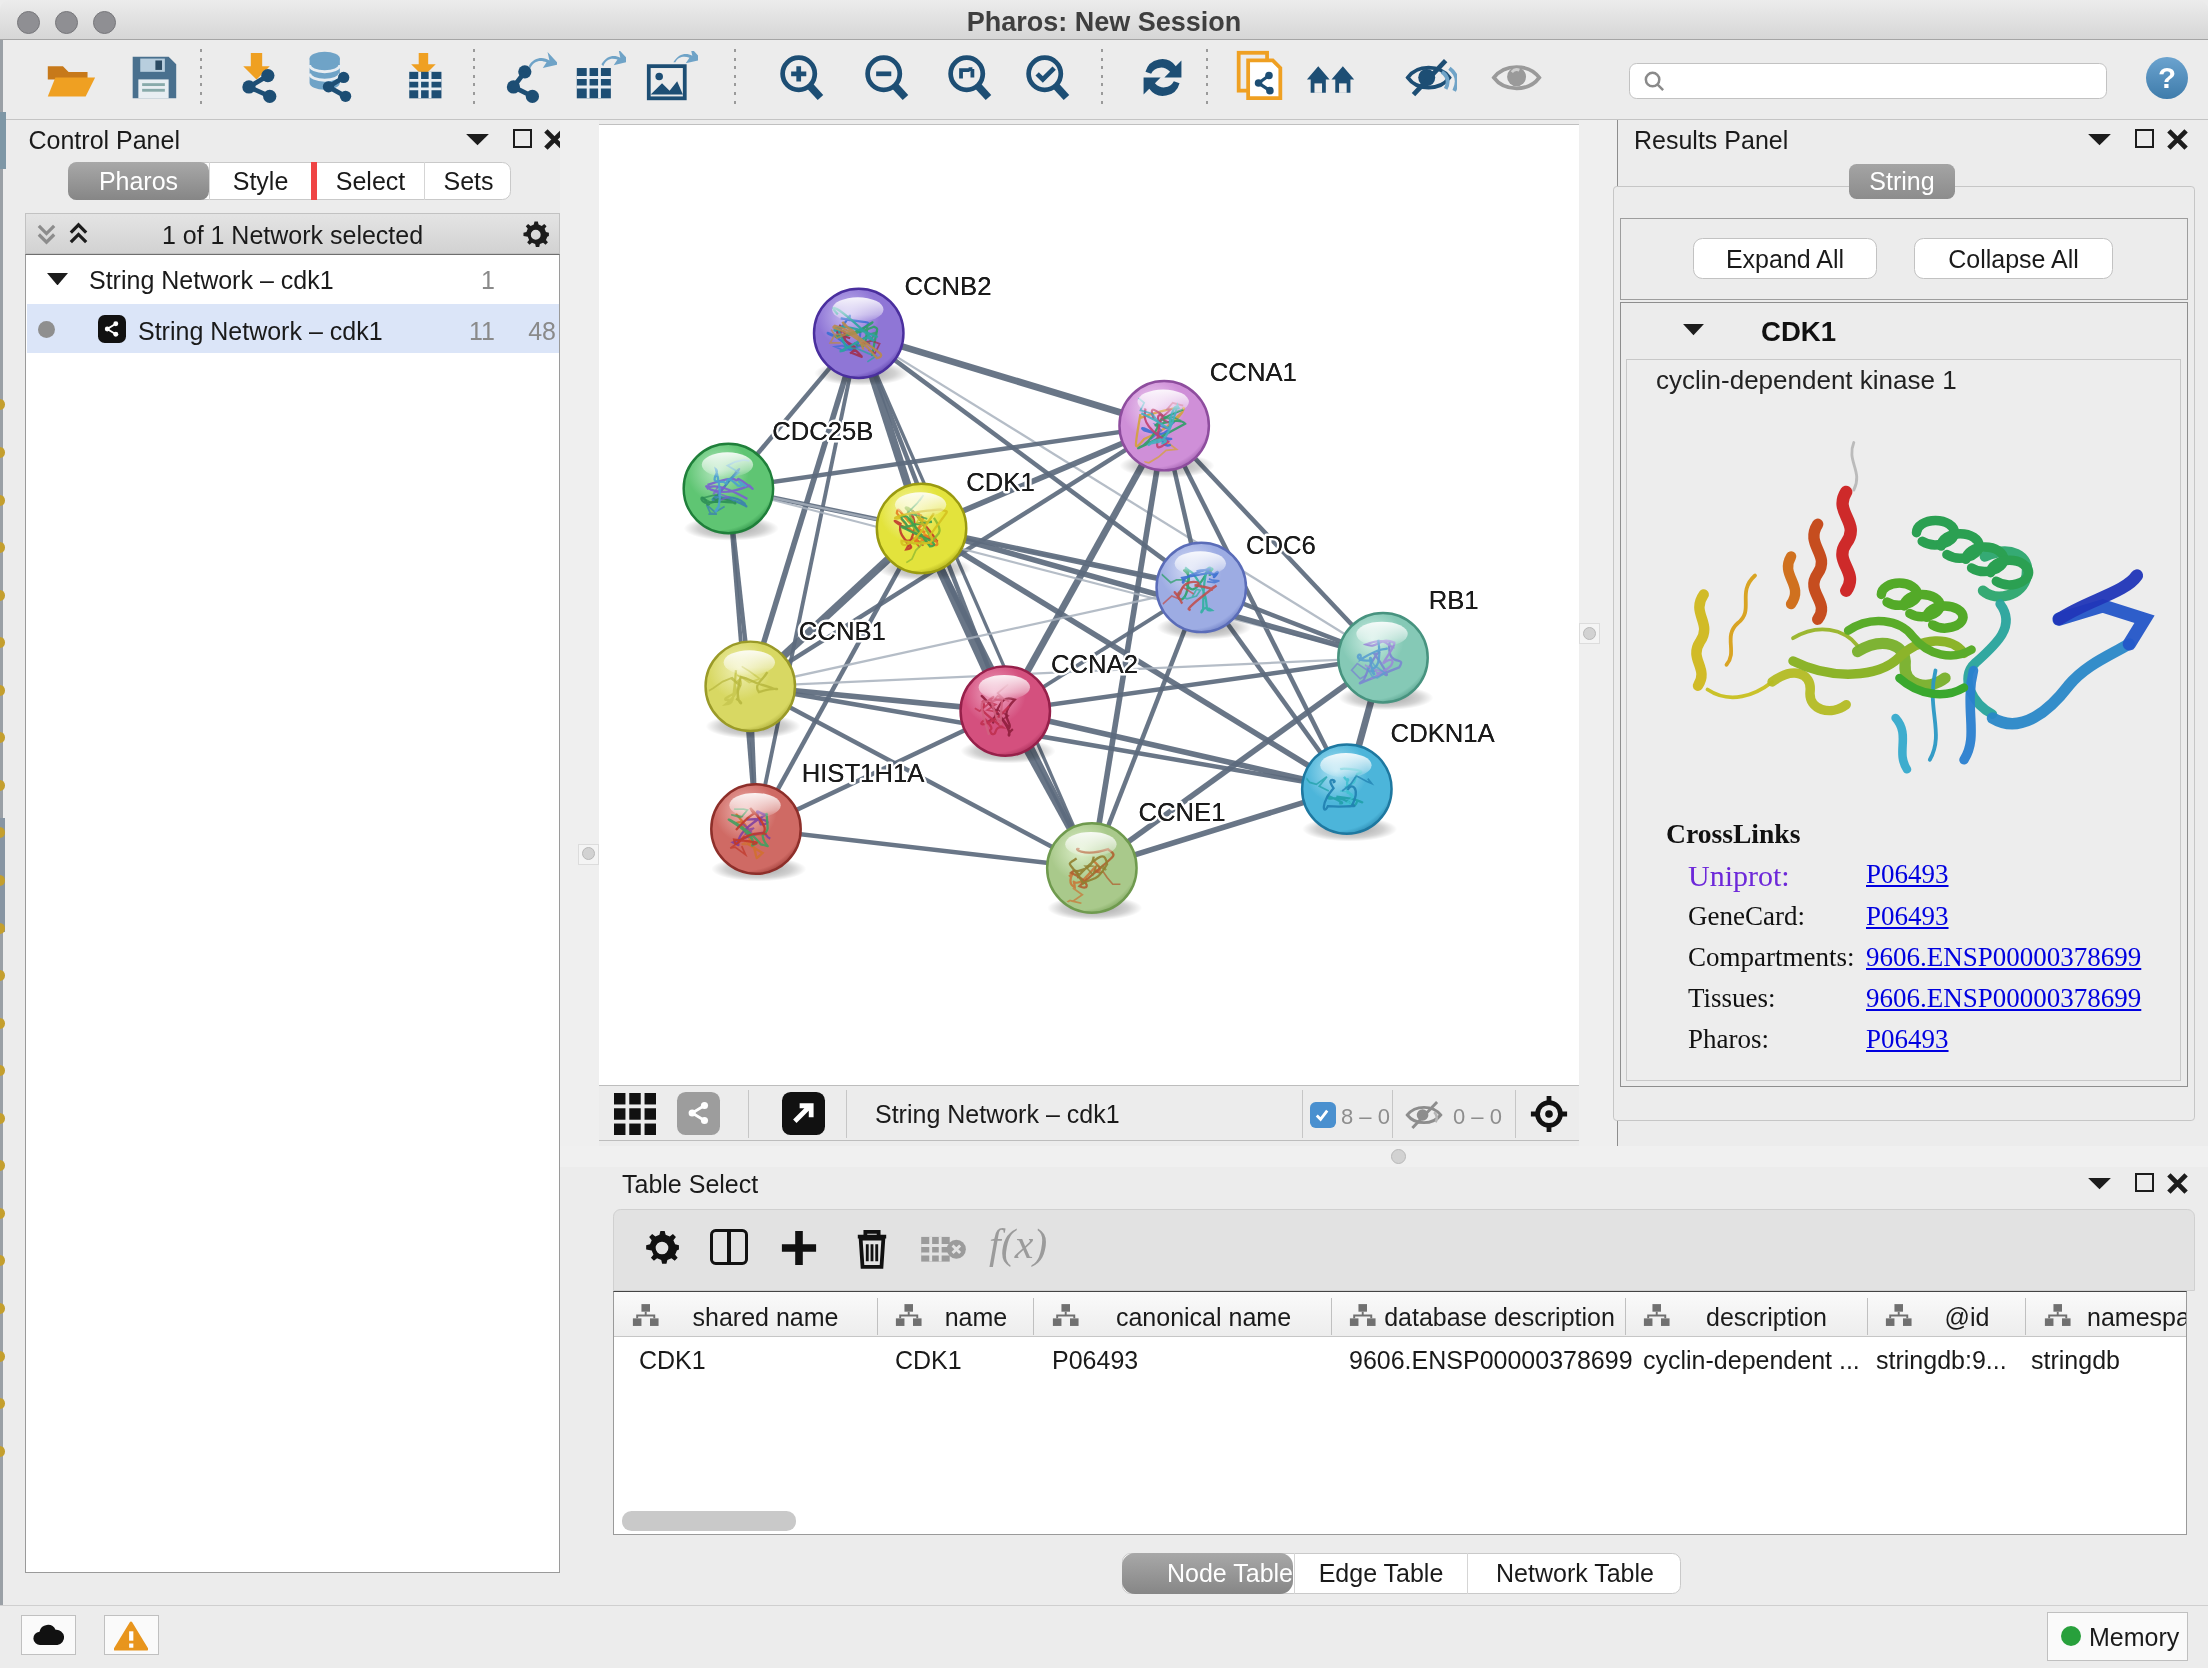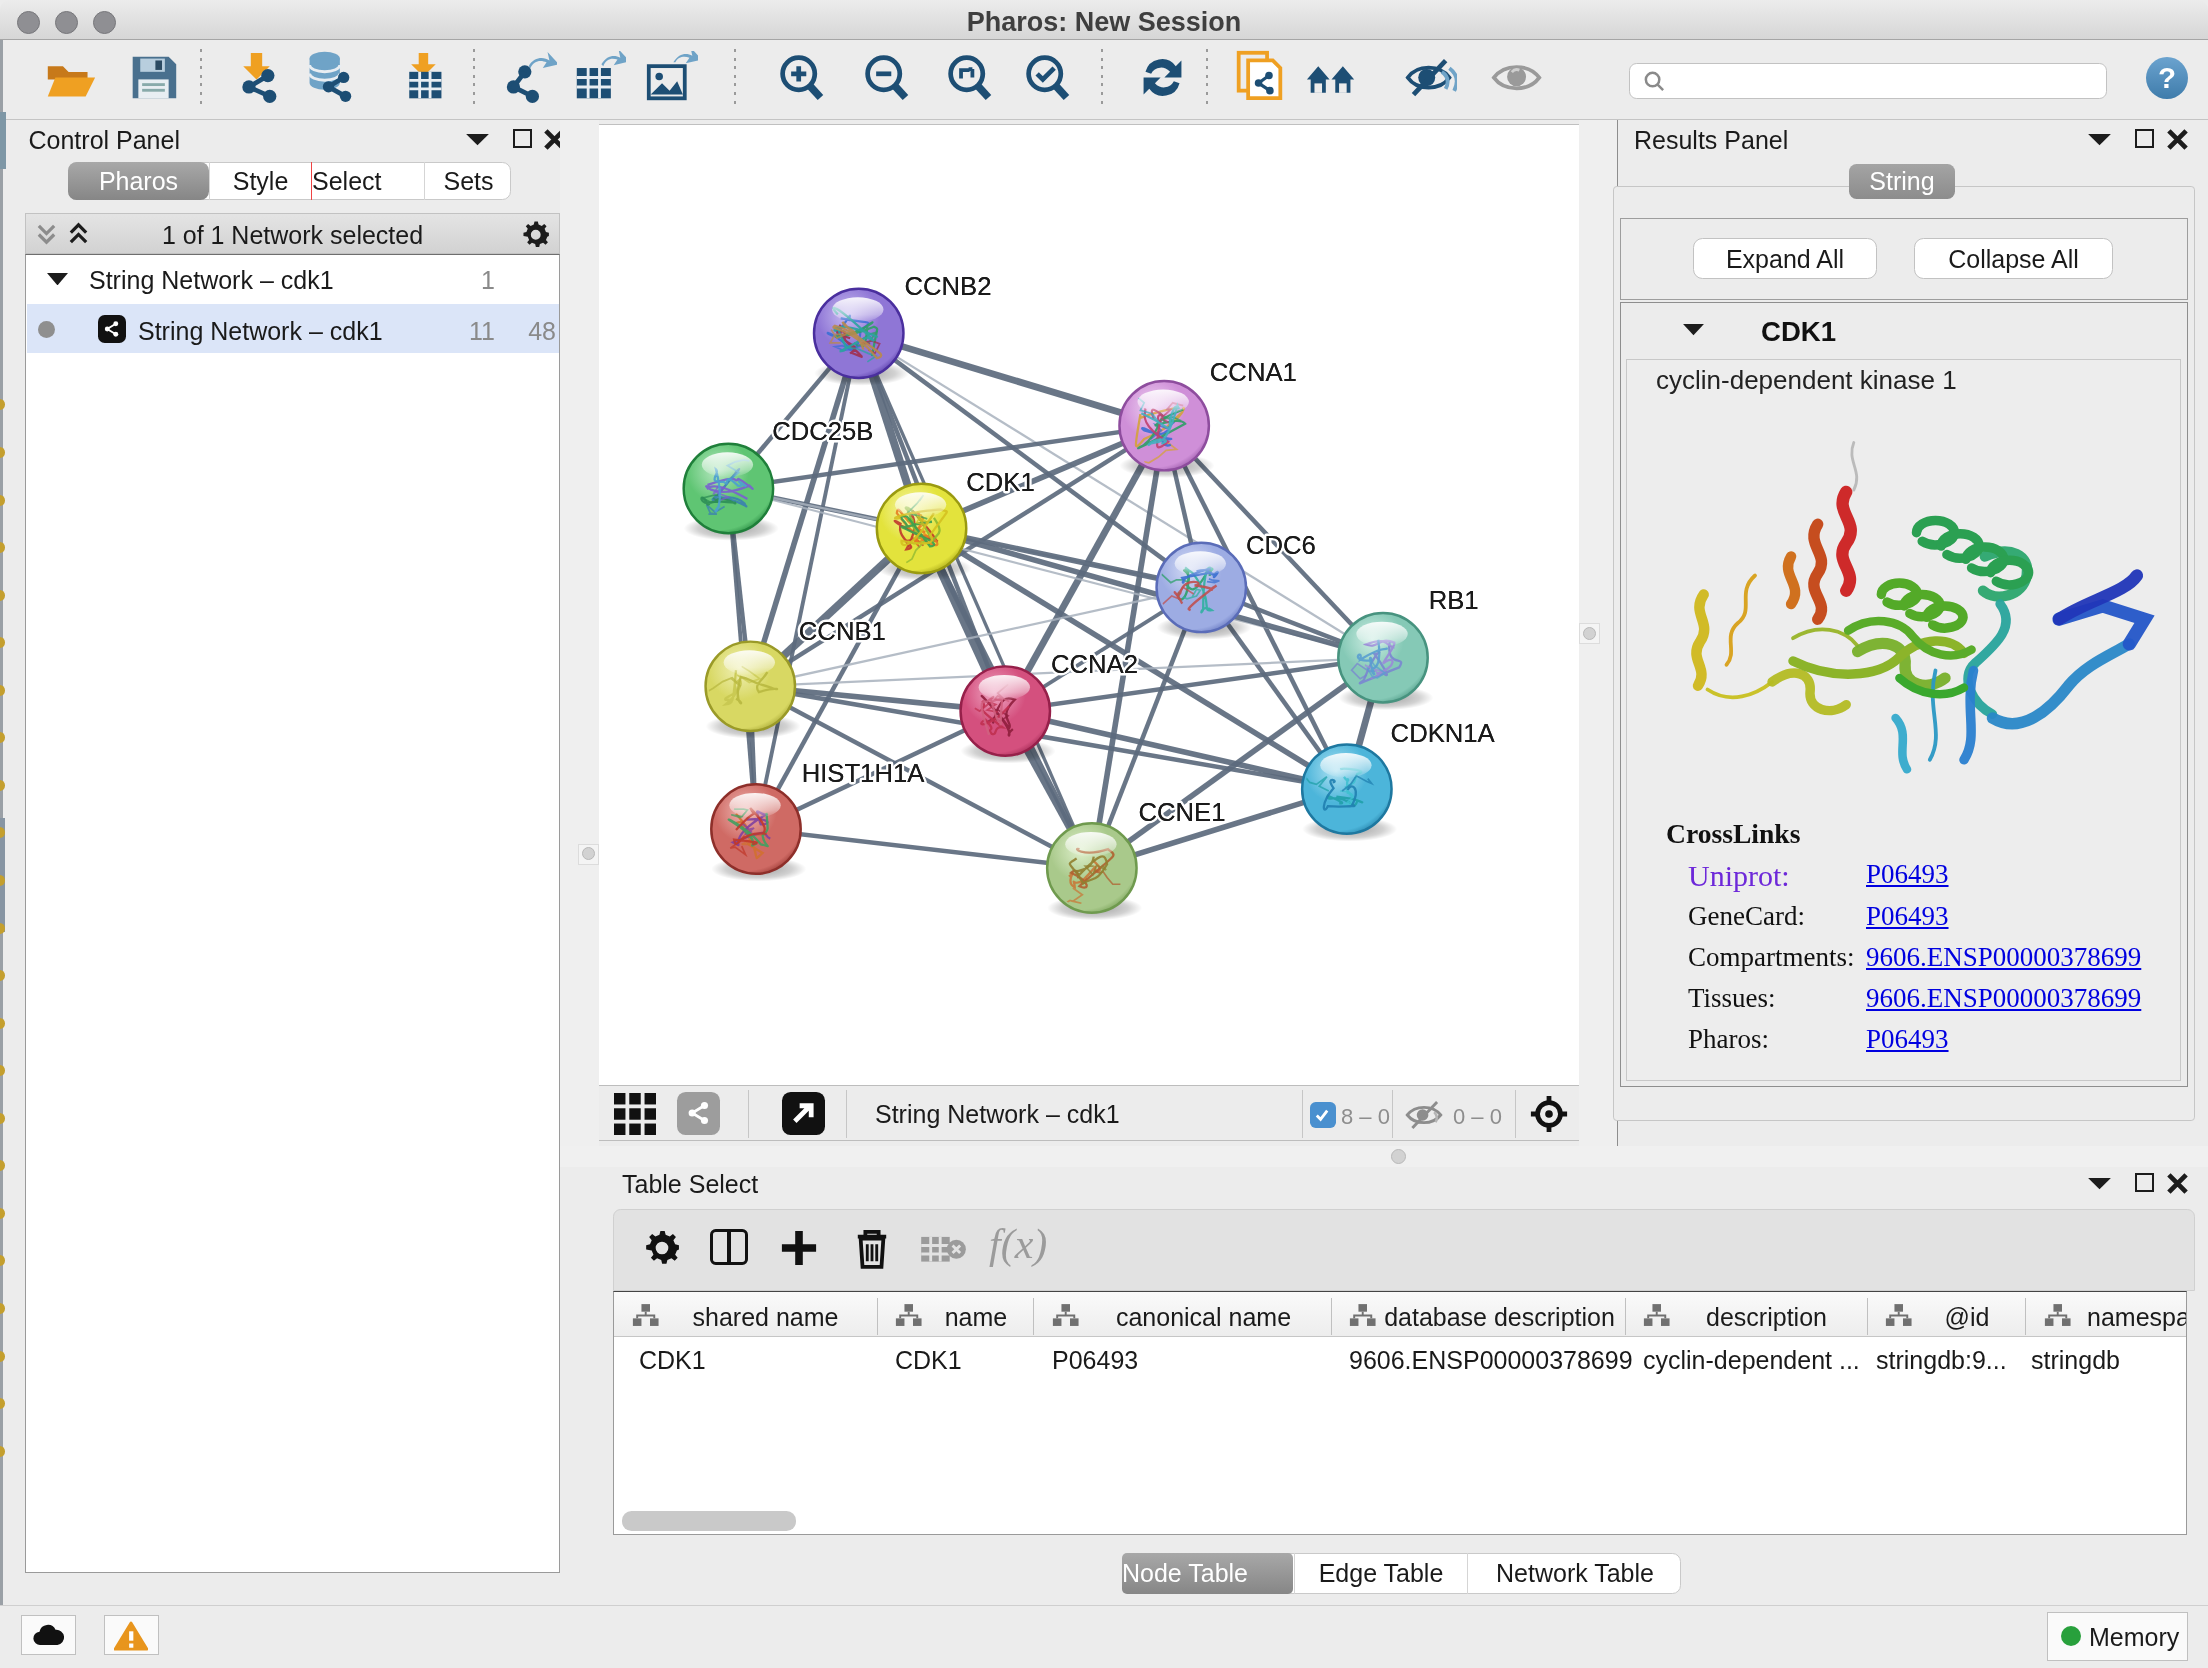--- a/index.html
+++ b/index.html
@@ -166,21 +166,21 @@
 <svg class="abs" style="left:465px;top:133px" width="25" height="13.3" viewBox="0 0 26 14">
     <path d="M1 1 h24 l-12 12z" fill="#1c1c1c"></path>
   </svg>
 <div class="abs" style="left:513px;top:129px;width:19px;height:19px;border:2.9px solid #1c1c1c"></div>
 <svg class="abs" style="left:544px;top:129px" width="21" height="21" viewBox="0 0 22 22">
     <path d="M2 2 L20 20 M20 2 L2 20" stroke="#1c1c1c" stroke-width="5"></path>
   </svg>
 <div class="abs" style="left:68px;top:162px;width:443px;height:38px;background:#fff;border:1px solid #c9c9c9;border-radius:8.6px"></div>
 <div class="abs" style="left:68px;top:162px;width:141px;height:38px;background:linear-gradient(#a8a8a8,#868686);border-radius:8.6px;color:#fff;font-size:25px;text-align:center;line-height:38px">Pharos</div>
 <div class="abs pt" style="left:209px;top:162px;width:102px;height:38px;text-align:center;line-height:38px;border-left:1px solid #d5d5d5">Style</div>
-<div class="abs pt" style="left:311px;top:162px;width:113px;height:38px;text-align:left;line-height:38px;border-left:1px solid #ef4444">Select</div>
+<div class="abs pt" style="left:311px;top:162px;width:113px;height:38px;text-align:center;line-height:38px;border-left:6px solid #ef4444">Select</div>
 <div class="abs pt" style="left:424px;top:162px;width:88px;height:38px;text-align:center;line-height:38px;border-left:1px solid #d5d5d5">Sets</div>
 <div class="abs" style="left:25px;top:213px;width:535px;height:41px;background:linear-gradient(#e4e4e4,#d2d2d2);border:1px solid #c2c2c2"></div>
 <svg class="abs" style="left:35px;top:223px" width="23" height="23" viewBox="0 0 24 24">
     <g fill="none" stroke="#8c8c8c" stroke-width="3.4">
       <path d="M4 3 l8 8 8-8"></path>
       <path d="M4 12 l8 8 8-8"></path>
     </g>
   </svg>
 <svg class="abs" style="left:67px;top:222px" width="23" height="23" viewBox="0 0 24 24">
     <g fill="none" stroke="#1c1c1c" stroke-width="3.4">
@@ -774,21 +774,21 @@
     <div class="abs pt" style="left:25px;top:54px;white-space:nowrap">CDK1</div>
     <div class="abs pt" style="left:281px;top:54px;white-space:nowrap">CDK1</div>
     <div class="abs pt" style="left:438px;top:54px;white-space:nowrap">P06493</div>
     <div class="abs pt" style="left:735px;top:54px;white-space:nowrap">9606.ENSP00000378699</div>
     <div class="abs pt" style="left:1029px;top:54px;white-space:nowrap">cyclin-dependent ...</div>
     <div class="abs pt" style="left:1262px;top:54px;white-space:nowrap">stringdb:9...</div>
     <div class="abs pt" style="left:1417px;top:54px;white-space:nowrap">stringdb</div>
   </div>
 <div class="abs" style="left:622px;top:1511px;width:174px;height:20px;background:#c9c9c9;border-radius:9.5px"></div>
 <div class="abs" style="left:1122px;top:1553px;width:559px;height:41px;background:#fff;border:1px solid #c9c9c9;border-radius:8.6px"></div>
-<div class="abs" style="left:1122px;top:1553px;width:171px;height:41px;background:linear-gradient(#a8a8a8,#868686);border-radius:5px;color:#fff;font-size:25px;text-align:left;line-height:41px">Node Table</div>
+<div class="abs" style="left:1122px;top:1553px;width:171px;height:41px;background:linear-gradient(#a8a8a8,#868686);border-radius:13px;color:#fff;font-size:25px;text-align:right;line-height:41px">Node Table</div>
 <div class="abs pt" style="left:1294px;top:1553px;width:173px;height:41px;text-align:center;line-height:41px;border-left:1px solid #d5d5d5">Edge Table</div>
 <div class="abs pt" style="left:1467px;top:1553px;width:215px;height:41px;text-align:center;line-height:41px;border-left:1px solid #d5d5d5">Network Table</div>
 <div class="abs" style="left:0;top:1605px;width:2208px;height:63px;background:#ececec;border-top:1px solid #cfcfcf"></div>
 <div class="abs" style="left:21px;top:1615px;width:55px;height:40px;background:#fafafa;border:1px solid #c0c0c0"></div>
 <svg class="abs" style="left:31px;top:1624px" width="34" height="23" viewBox="0 0 36 24">
     <path d="M10 22 a7 7 0 0 1 -1 -14 a9 9 0 0 1 17 -2 a6.5 6.5 0 0 1 2 16z" fill="#111"></path>
   </svg>
 <div class="abs" style="left:104px;top:1615px;width:55px;height:40px;background:#fafafa;border:1px solid #c0c0c0"></div>
 <svg class="abs" style="left:114px;top:1621px" width="34" height="30" viewBox="0 0 36 32">
     <path d="M18 2 L35 30 H1z" fill="#e8951d" stroke="#e8951d" stroke-linejoin="round" stroke-width="3"></path>

